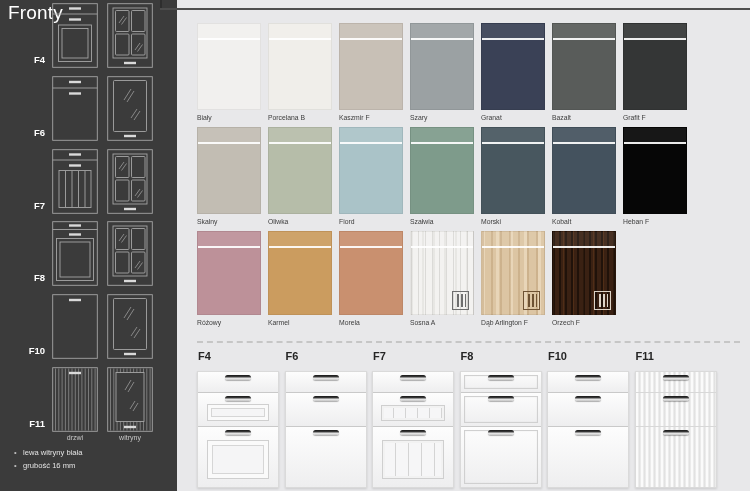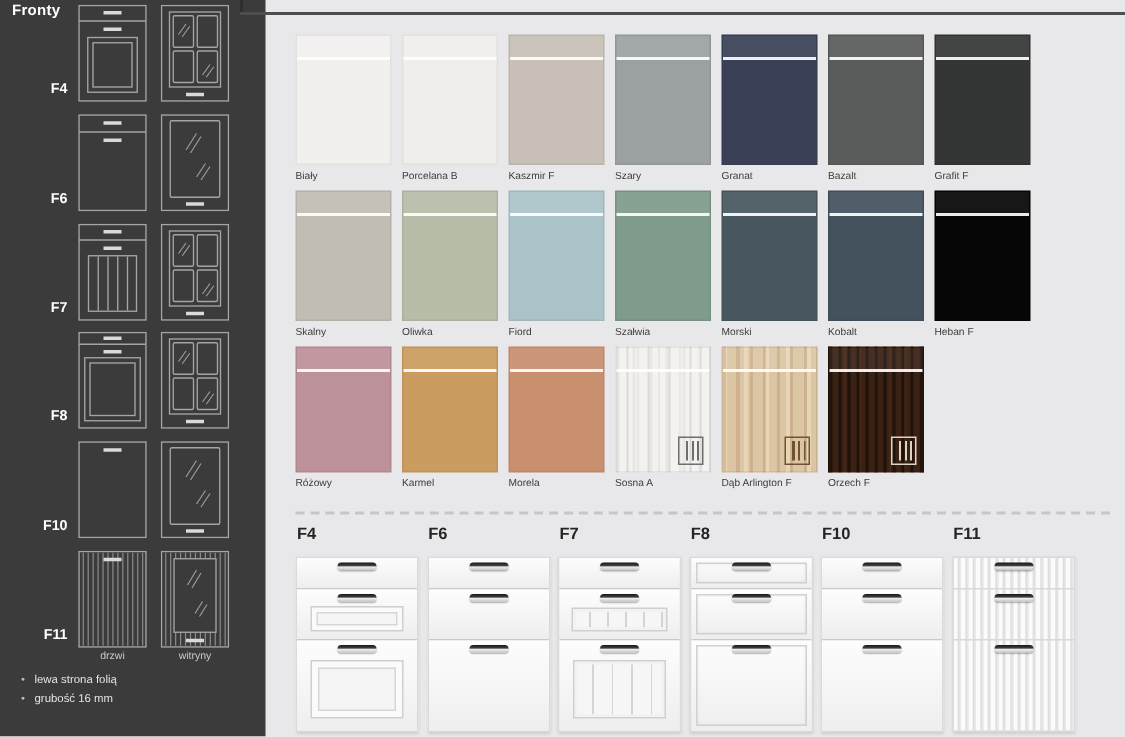--- a/index.html
+++ b/index.html
@@ -8,21 +8,21 @@
   .page { position:relative; width:750px; height:491px; background:#e8e8ea; }
 
   
   .top-rule { position:absolute; left:160px; top:8px; width:590px; height:1.5px;
     background:#4d4d4d; }
   .top-tick { position:absolute; left:160px; top:0; width:1.5px; height:9px; background:#2e2e2e; }
 
   
   .sidebar { position:absolute; left:0; top:0; width:177px; height:491px;
     background:#3b3b3b; color:#fff; }
-  .sb-title { position:absolute; left:8px; top:2px; font-size:10px; font-weight:bold;
+  .sb-title { position:absolute; left:8px; top:2px; font-size:19px; font-weight:normal;
     letter-spacing:.2px; color:#fff; }
   .sb-row { position:absolute; left:0; width:177px; height:65px; }
   .sb-label { position:absolute; left:0; bottom:3px; width:45px; text-align:right;
     font-size:9.5px; font-weight:bold; color:#fff; }
   svg.dr { position:absolute; top:0; width:46px; height:65px; }
   svg.dr.c1 { left:52px; } svg.dr.c2 { left:107px; }
   svg.dr rect, svg.dr line, svg.dr path { stroke:#a5a5a5; stroke-width:.9; fill:none; }
   svg.dr .hd { stroke:#dadada; stroke-width:2.4; }
   svg.dr .ht { stroke:#9c9c9c; stroke-width:.8; }
   svg.dr .fl { stroke:#8c8c8c; stroke-width:.8; }
@@ -221,21 +221,21 @@
         <line class="hd" x1="17" y1="60" x2="29" y2="60"></line>
       </svg>
     </div>
 
     <div class="sb-colnames">
       <span class="cn-drzwi">drzwi</span>
       <span class="cn-witryny">witryny</span>
     </div>
 
     <ul class="sb-notes">
-      <li>lewa strona folią</li>
+      <li>lewa witryny biała</li>
       <li>grubość 16 mm</li>
     </ul>
   </div>
 
   <div class="top-tick"></div>
   <div class="top-rule"></div>
 
   <div class="content">
 
     <div class="sw-row r1">

